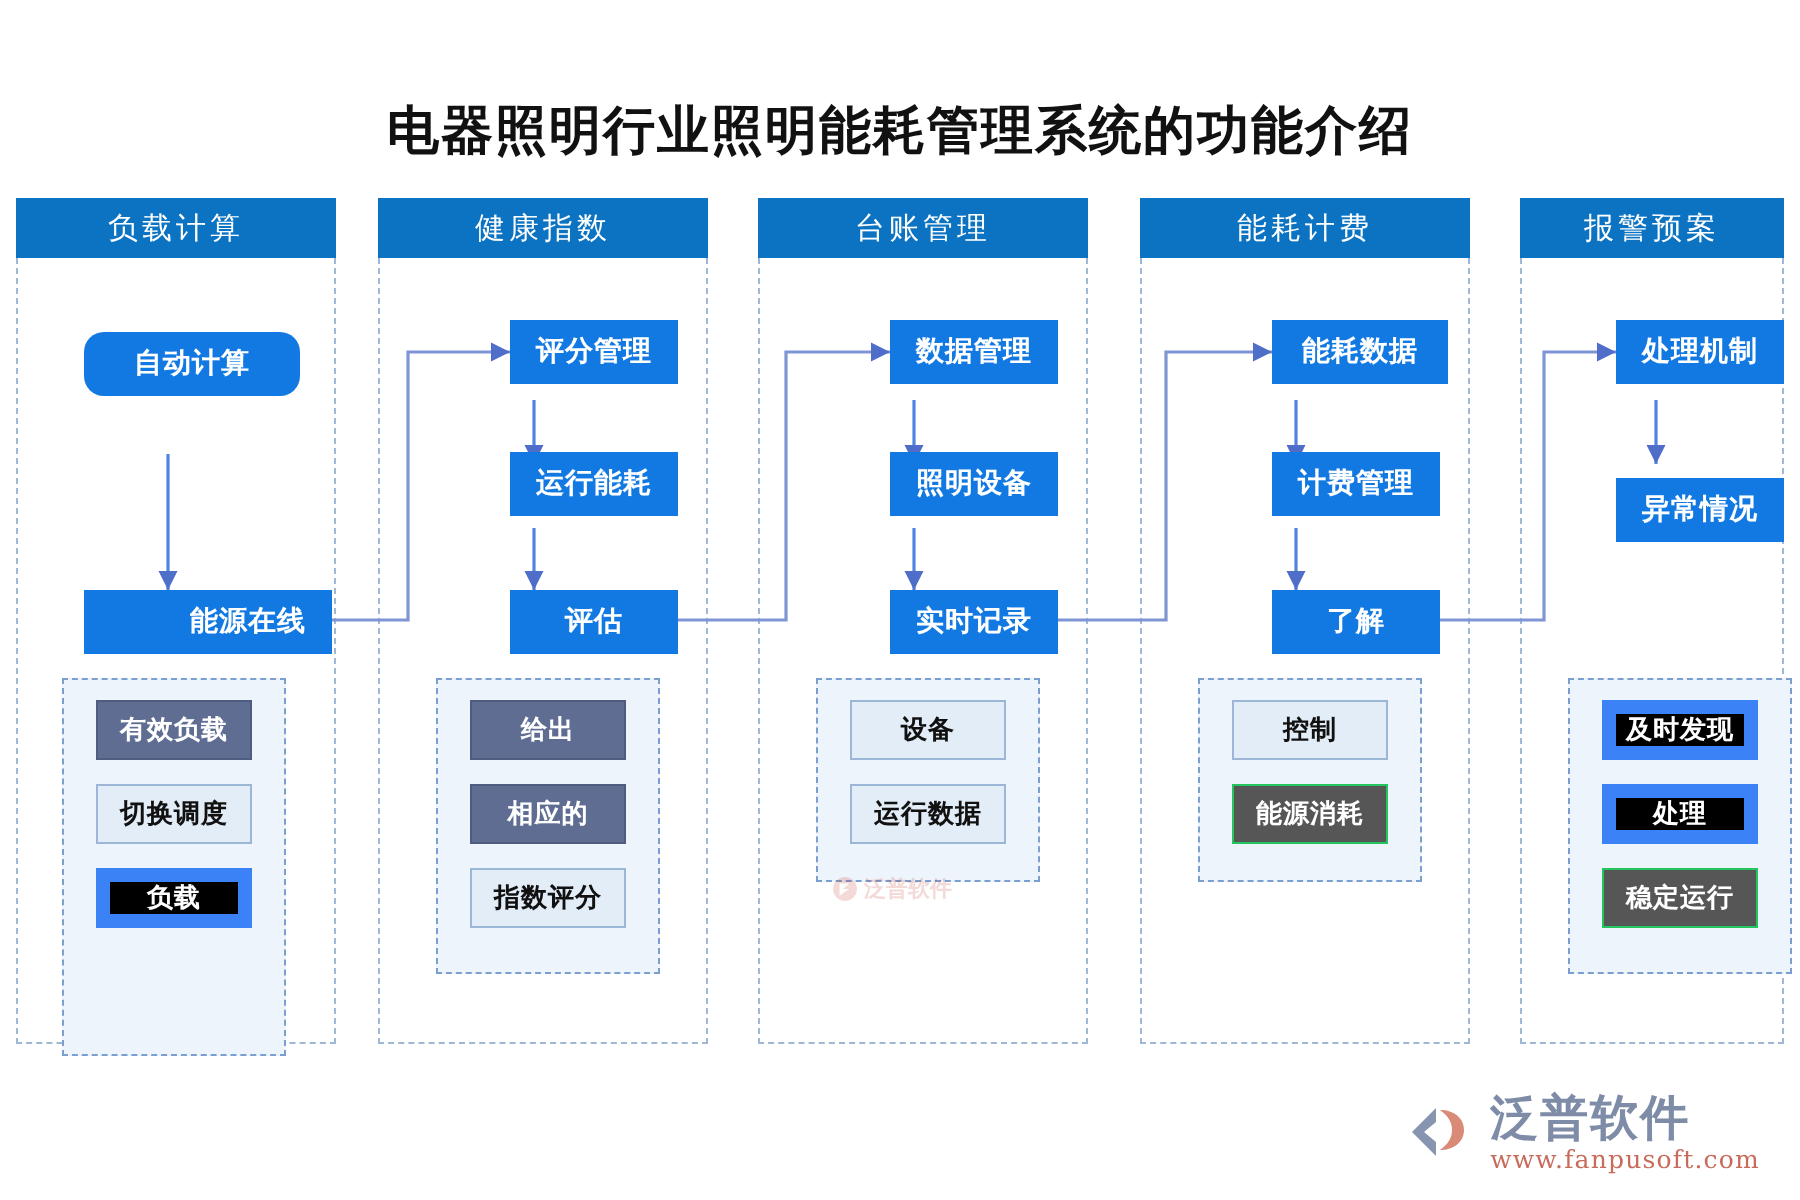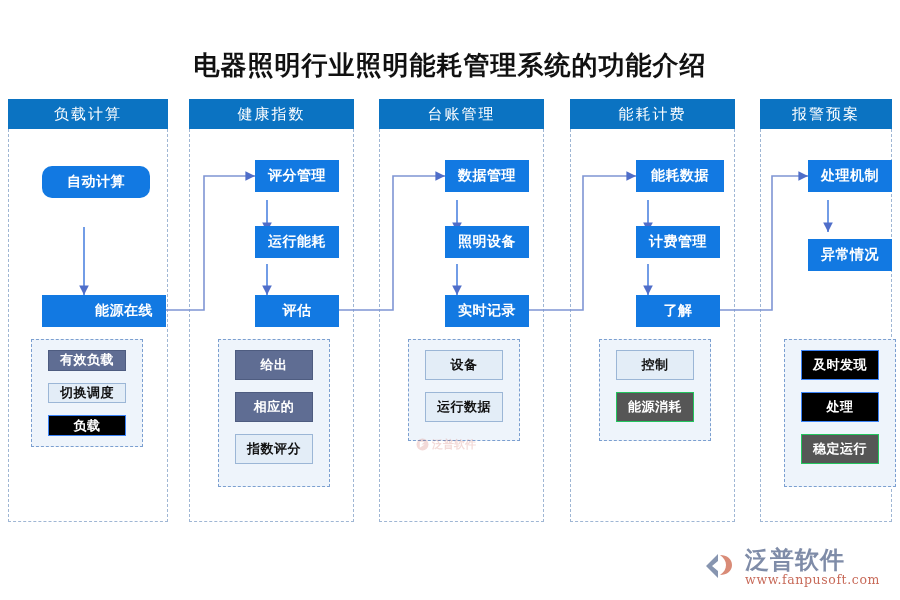--- a/index.html
+++ b/index.html
@@ -113,21 +113,21 @@
     border: 1px solid #9bb6d6;
     color: #111111;
   }
   .tile.slate {
     background: #5f6d93;
     border: 1px solid #4e5c80;
     color: #ffffff;
   }
   .tile.black {
     background: #000000;
-    border: 1px solid #3b82f6;
+    border: 7px solid #3b82f6;
     color: #ffffff;
   }
   .tile.gray {
     background: #565656;
     border: 1px solid #22c55e;
     color: #ffffff;
   }
 
   
   .conn {
@@ -222,21 +222,21 @@
     <path d="M686,211 L764,211 L764,77 L800,77" stroke="#7f95d4" stroke-width="1.6" fill="none" marker-end="url(#ah)"></path>
 
     <path d="M820,101 L820,133" stroke="#4f84e0" stroke-width="1.6" fill="none" marker-end="url(#ah)"></path>
   </svg>
 
   <div class="column" style="left:0px; width:160px;">
     <div class="col-header">负载计算</div>
     <div class="col-body"></div>
     <div class="fbox" style="left:34px; top:67px; width:108px; height:32px;border-radius:10px;">自动计算</div>
     <div class="fbox" style="left:34px; top:196px; width:84px; height:32px;padding-left:40px;">能源在线</div>
-    <div class="subgroup" style="left:23px; top:240px; width:112px; height:108px;">
+    <div class="subgroup" style="left:23px; top:240px; width:112px; height:189px;">
       <div class="tile slate">有效负载</div>
       <div class="tile light">切换调度</div>
       <div class="tile black">负载</div>
     </div>
   </div>
 
   <div class="column" style="left:181px; width:165px;">
     <div class="col-header">健康指数</div>
     <div class="col-body"></div>
     <div class="fbox" style="left:66px; top:61px; width:84px; height:32px;">评分管理</div>

